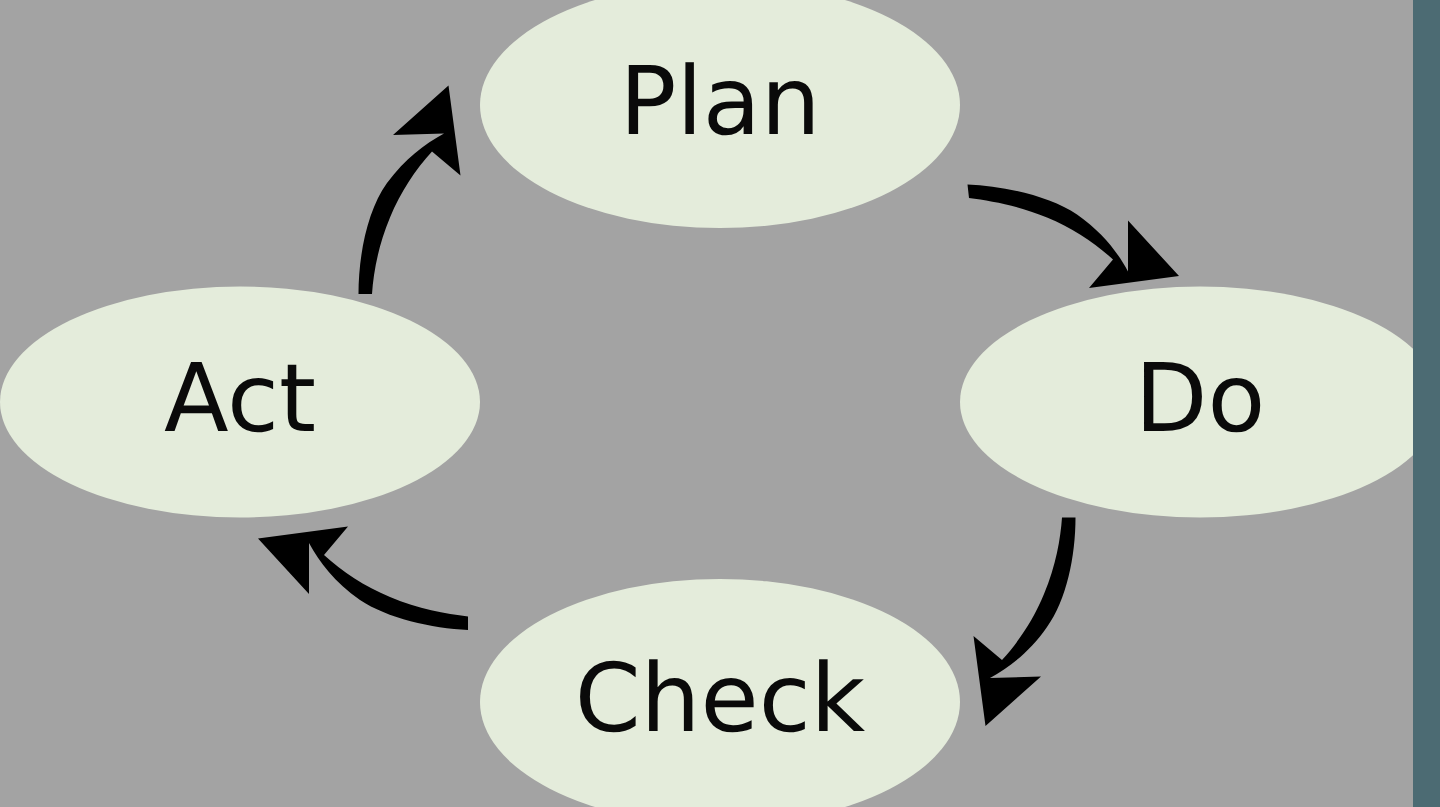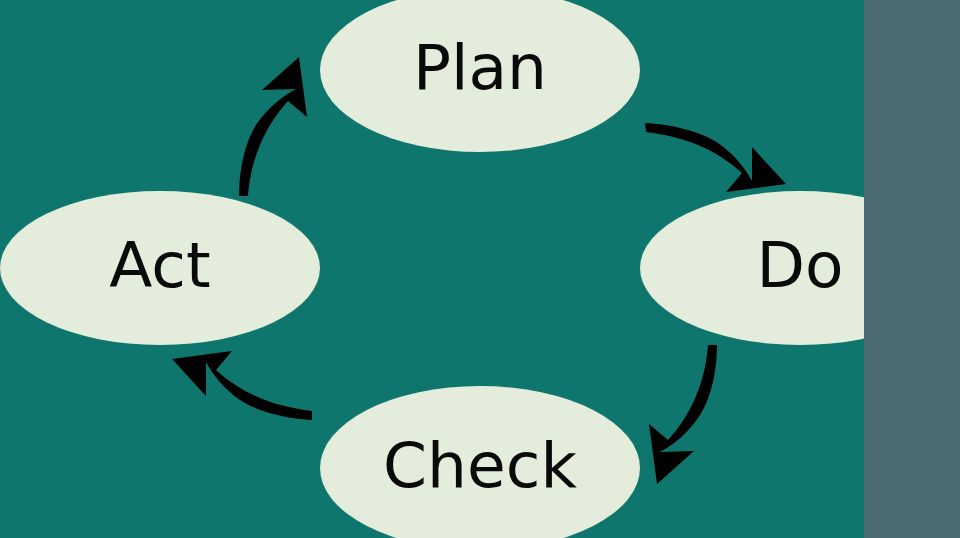--- a/index.html
+++ b/index.html
@@ -2,23 +2,23 @@
 <html><head>
 <meta charset="utf-8">
 <style>
   html, body {
     margin: 0;
     padding: 0;
     background: #4c6b73;
   }
   #canvas {
     position: relative;
-    width: 864px;
+    width: 942px;
     height: 538px;
-    background: #0f766e;
+    background: #a3a3a3;
     overflow: hidden;
     font-family: "DejaVu Sans", sans-serif;
   }
   #diagram-svg {
     position: absolute;
     top: 0;
     left: 0;
     width: 960px;
     height: 538px;
     display: block;

